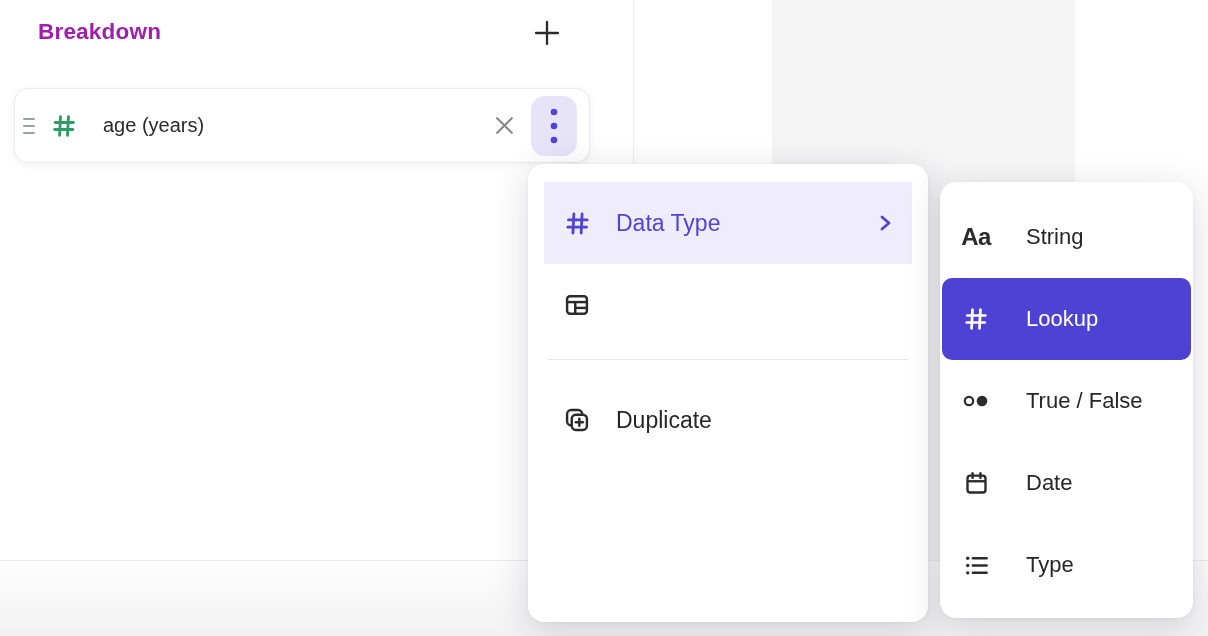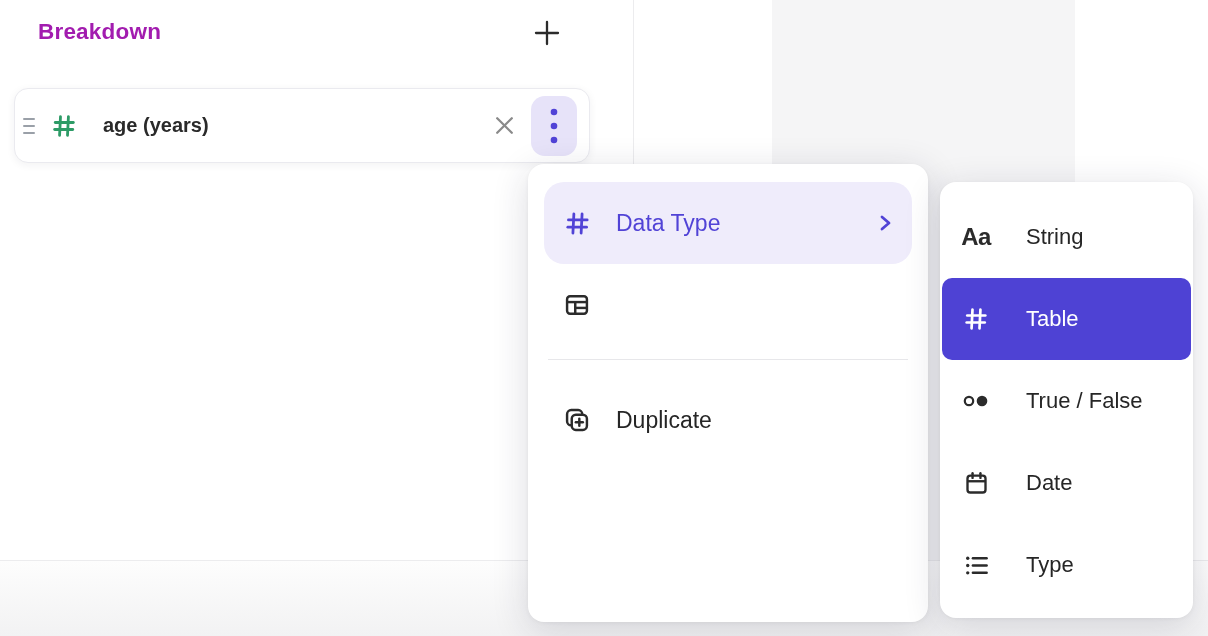--- a/index.html
+++ b/index.html
@@ -25,32 +25,32 @@
     display:flex; align-items:center; justify-content:center; background:transparent; border:none; cursor:pointer; }
 
   
   .chip { position:absolute; left:14px; top:88px; width:576px; height:75px;
     background:#ffffff; border:1px solid #eaeaef; border-radius:14px;
     box-shadow:0 2px 8px rgba(30,30,50,.06);
     display:flex; align-items:center; }
   .drag-handle { margin-left:8px; width:14px; display:flex; flex-direction:column; gap:5px; cursor:grab; }
   .drag-handle span { display:block; height:2px; width:12px; background:#9aa0a8; border-radius:1px; }
   .chip-hash { margin-left:13px; color:var(--green); }
-  .chip-label { margin-left:25px; font-size:20px; font-weight:700; color:#2a2a2a; }
+  .chip-label { margin-left:25px; font-size:20px; font-weight:400; color:#2a2a2a; }
   .chip-close { margin-left:auto; width:34px; height:34px; display:flex; align-items:center; justify-content:center;
     background:transparent; border:none; cursor:pointer; color:#8a8a8a; }
   .chip-dots { width:46px; height:60px; margin:0 12px 0 10px; background:#e7e3f9; border:none; border-radius:14px;
     display:flex; align-items:center; justify-content:center; cursor:pointer; color:var(--accent); }
 
   
   .menu { position:absolute; left:528px; top:164px; width:400px; height:458px;
     background:#ffffff; border-radius:16px;
     box-shadow:0 8px 36px rgba(30,30,60,.16), 0 1px 4px rgba(0,0,0,.05);
     padding:18px 16px 0 16px; }
-  .menu-item { display:flex; align-items:center; height:82px; padding:0 18px; border-radius:20px;
+  .menu-item { display:flex; align-items:center; height:82px; padding:0 18px; border-radius:0;
     font-size:23px; font-weight:500; color:#262626; cursor:pointer; }
   .menu-item .mi-icon { width:30px; display:flex; justify-content:center; color:#2b2b2b; }
   .menu-item .mi-label { margin-left:24px; }
   .menu-item.active { background:var(--highlight); color:var(--accent); }
   .menu-item.active .mi-icon { color:var(--accent); }
   .mi-chevron { margin-left:auto; color:var(--accent); }
   .menu-divider { height:1px; background:#e7e7ea; margin:13px 4px 20px 4px; }
   .menu .short { height:80px; }
 
   
@@ -170,21 +170,21 @@
 
   <div class="sub-item selected">
     <span class="si-icon">
       <svg width="28" height="28" viewBox="0 0 24 24" fill="none" stroke="currentColor" stroke-width="2.3" stroke-linecap="round">
         <line x1="9" y1="4" x2="8.2" y2="20"></line>
           <line x1="15.8" y1="4" x2="15" y2="20"></line>
         <line x1="4.5" y1="9" x2="20" y2="9"></line>
           <line x1="4" y1="15" x2="19.5" y2="15"></line>
       </svg>
     </span>
-    <span class="si-label">Table</span>
+    <span class="si-label">Lookup</span>
   </div>
 
   <div class="sub-item">
     <span class="si-icon">
       <svg width="30" height="24" viewBox="0 0 30 24" fill="none">
         <circle cx="8" cy="12" r="4.2" stroke="currentColor" stroke-width="2.2"></circle>
         <circle cx="21" cy="12" r="5.3" fill="currentColor"></circle>
       </svg>
     </span>
     <span class="si-label">True / False</span>

